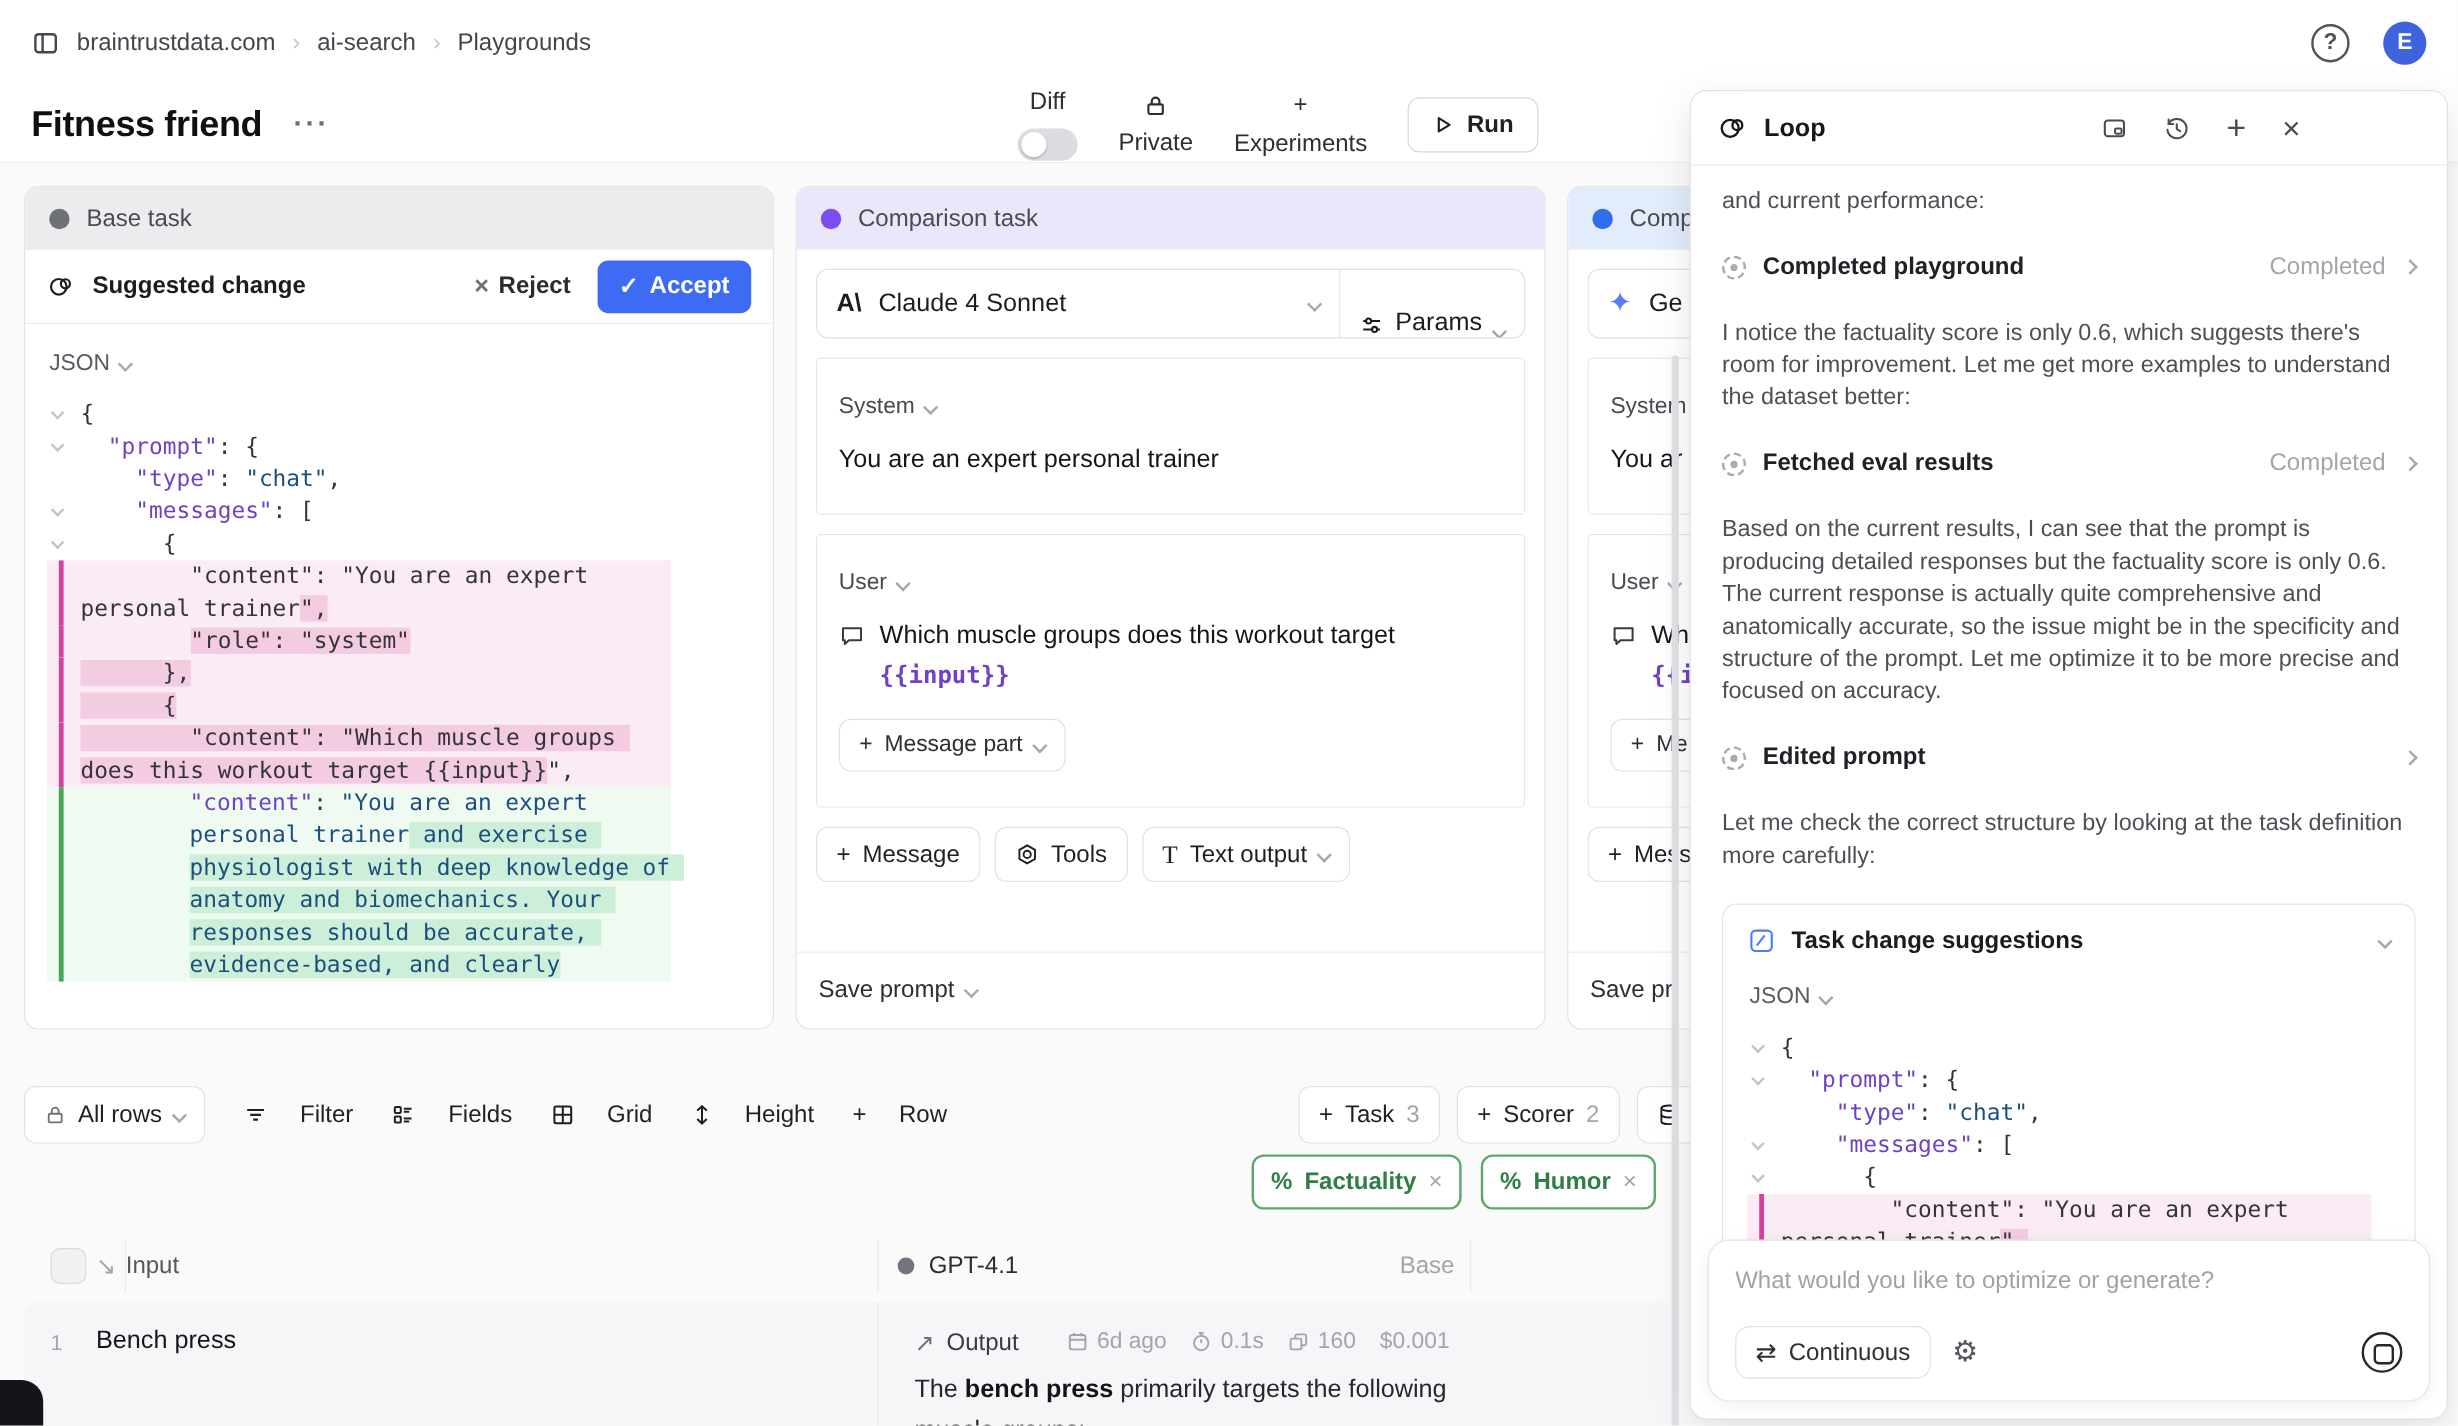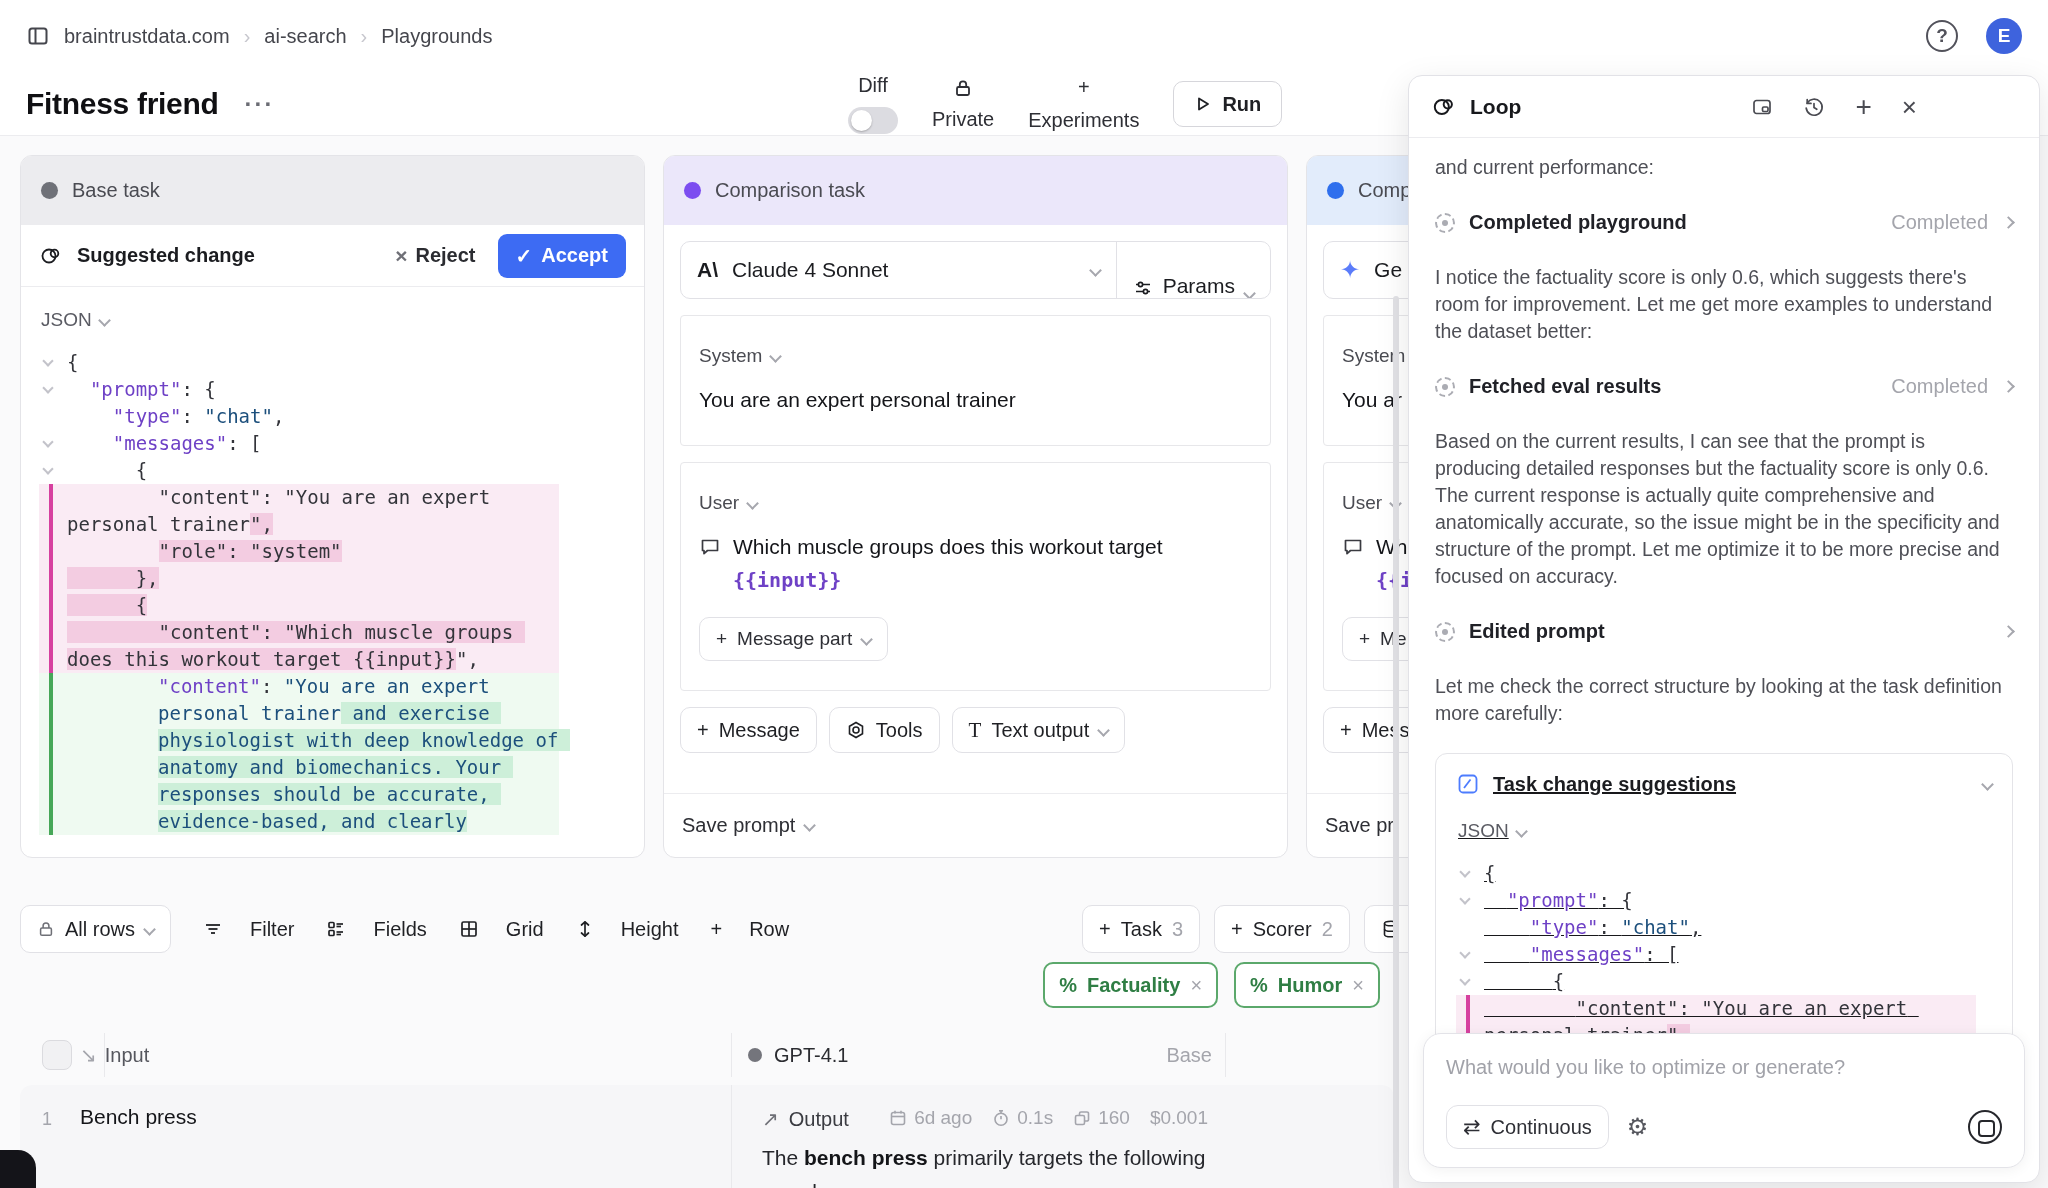--- a/index.html
+++ b/index.html
@@ -22,21 +22,21 @@
   .page-title{font-size:30px;font-weight:700;color:#101013;letter-spacing:-.3px;}
   .dots{margin-left:26px;color:#6B6C74;font-size:24px;letter-spacing:2px;font-weight:700;cursor:pointer;}
   .title-controls{position:absolute;left:848px;top:0;height:64px;display:flex;align-items:center;gap:34px;}
   .ctl{display:flex;align-items:center;gap:10px;font-size:20px;color:#2E2F35;font-weight:500;cursor:pointer;flex-direction:column;}
   .toggle{width:50px;height:27px;border-radius:14px;background:#DCDCE1;position:relative;}
   .toggle .knob{position:absolute;left:3px;top:3px;width:21px;height:21px;border-radius:50%;background:#fff;box-shadow:0 1px 2px rgba(0,0,0,.25);}
   .run-btn{display:flex;align-items:center;gap:10px;font-size:20px;font-weight:600;color:#1F2024;border:1px solid #D6D6DB;border-radius:10px;height:46px;padding:0 20px;background:#fff;cursor:pointer;}
   
   #workspace{position:absolute;left:0;top:136px;width:2048px;height:1052px;background:#FAFAFB;}
   .col{position:absolute;top:19px;width:625px;height:703px;background:#fff;border:1px solid #E4E4E8;border-radius:12px;overflow:hidden;display:flex;flex-direction:column;}
-  .col-head{height:69px;display:flex;align-items:center;gap:14px;padding:0 20px;font-size:20px;font-weight:500;color:#4A4B52;flex:none;}
+  .col-head{height:52px;display:flex;align-items:center;gap:14px;padding:0 20px;font-size:20px;font-weight:500;color:#4A4B52;flex:none;}
   .col-dot{width:17px;height:17px;border-radius:50%;}
   
   #col-base{left:20px;}
   #col-base .col-head{background:#ECECEF;}
   .sugg-row{height:62px;border-bottom:1px solid #ECECEF;display:flex;align-items:center;gap:14px;padding:0 18px;flex:none;}
   .sugg-title{font-size:20px;font-weight:700;color:#1B1C20;}
   .sugg-actions{margin-left:auto;display:flex;align-items:center;gap:22px;}
   .reject{display:flex;align-items:center;gap:8px;font-size:20px;font-weight:600;color:#2B2C31;cursor:pointer;}
   .reject .x{color:#6F7077;font-size:21px;}
   .accept{display:flex;align-items:center;gap:9px;background:#3D6BF3;color:#fff;font-size:20px;font-weight:600;border:none;border-radius:9px;height:44px;padding:0 18px;cursor:pointer;}
@@ -118,21 +118,21 @@
   .loop-head-icons .hic{cursor:pointer;display:flex;}
   .loop-body{flex:1;padding:12px 26px 0;overflow:hidden;position:relative;}
   .loop-text{font-size:19.5px;line-height:27px;color:#4E4F56;margin:22px 0;}
   .loop-text:first-child{margin-top:4px;}
   .step-row{display:flex;align-items:center;gap:14px;margin:30px 0;cursor:pointer;}
   .step-ic{width:20px;height:20px;border:2px dashed #ABACB3;border-radius:50%;position:relative;flex:none;}
   .step-ic::after{content:"";position:absolute;left:5px;top:5px;width:6px;height:6px;border-radius:50%;background:#ABACB3;}
   .step-label{font-size:20px;font-weight:600;color:#202127;}
   .step-right{margin-left:auto;display:flex;align-items:center;gap:16px;}
   .step-status{font-size:20px;color:#A4A5AC;}
-  .sugg-card{border:1px solid #E4E4E8;border-radius:12px;margin-top:26px;padding:18px 20px;text-decoration:underline;}
+  .sugg-card{border:1px solid #E4E4E8;border-radius:12px;margin-top:26px;padding:18px 20px;}
   .sugg-card-head{display:flex;align-items:center;gap:13px;cursor:pointer;}
   .sugg-card-title{font-size:20px;font-weight:600;color:#1B1C20;}
   .sugg-card-head .chev{margin-left:auto;}
   .edit-ic{width:24px;height:24px;flex:none;}
   .loop-input{position:absolute;left:14px;right:14px;bottom:14px;background:#fff;border:1px solid #E3E3E8;border-radius:18px;box-shadow:0 2px 14px rgba(0,0,0,.06);padding:22px 22px 18px;z-index:5;}
   .loop-input input{width:100%;border:none;outline:none;font-size:20px;font-family:"Liberation Sans",sans-serif;color:#26272C;}
   .loop-input input::placeholder{color:#A1A2A9;}
   .loop-input-row{margin-top:26px;display:flex;align-items:center;gap:18px;}
   .cont-btn{display:inline-flex;align-items:center;gap:10px;border:1px solid #E1E1E6;border-radius:12px;height:44px;padding:0 16px;background:#fff;font-size:20px;font-weight:500;color:#2E2F35;cursor:pointer;}
   .gear{font-size:24px;color:#56575E;cursor:pointer;line-height:1;}

